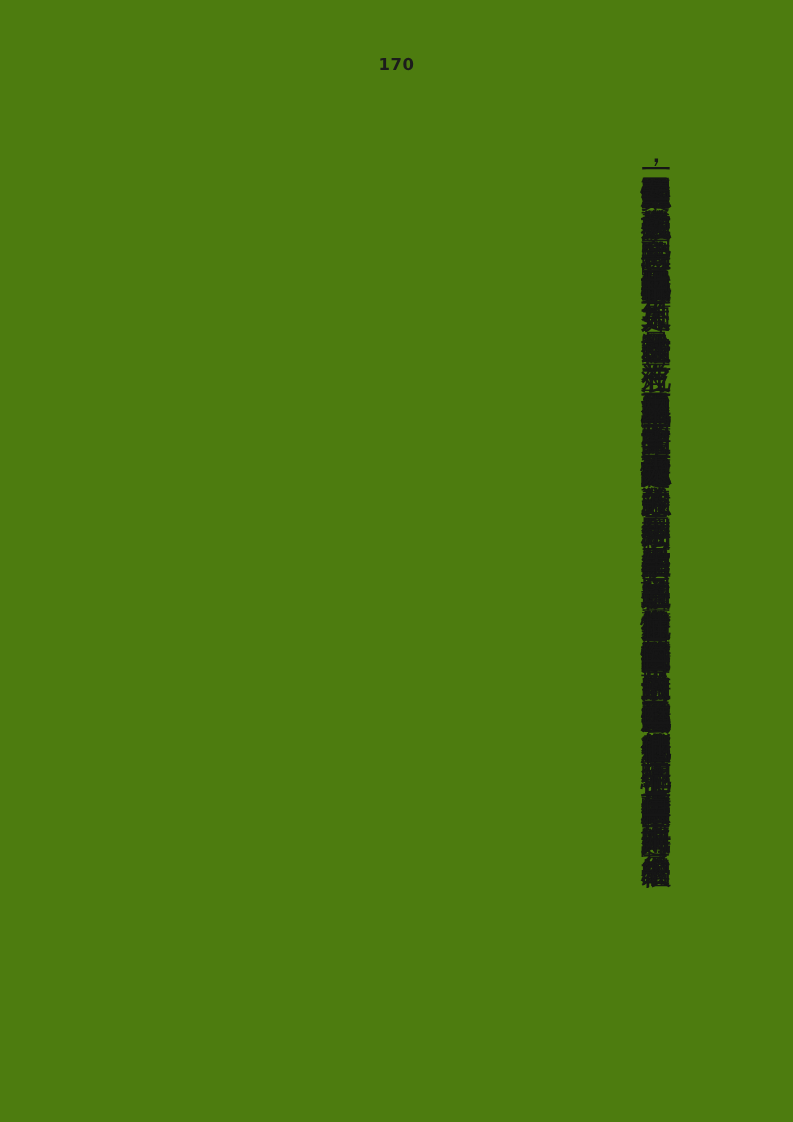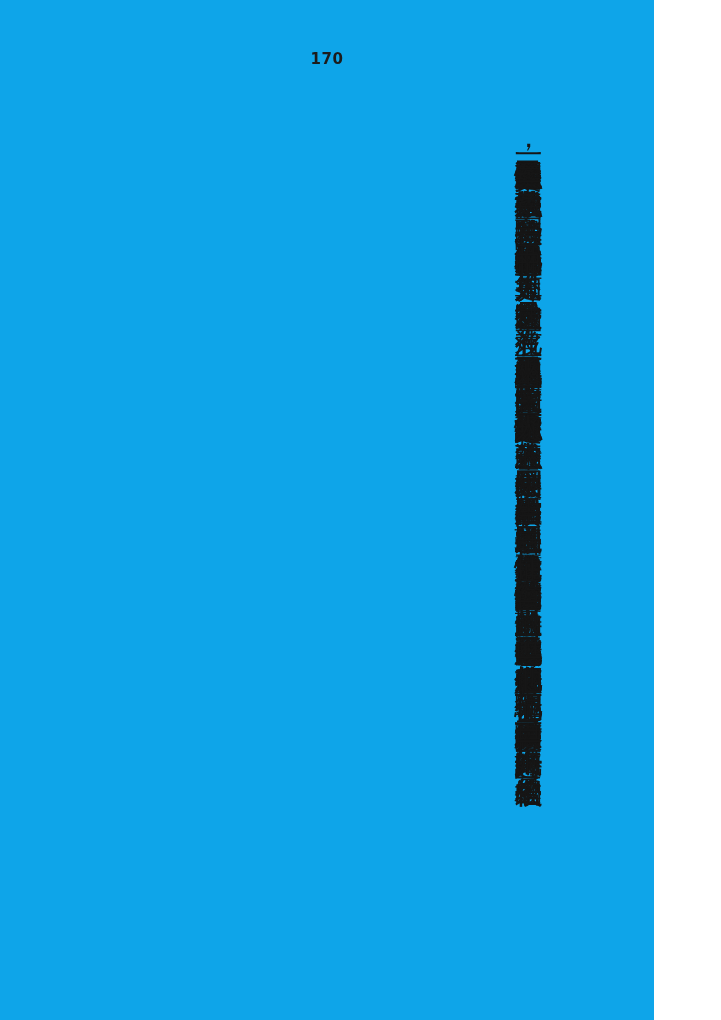--- a/index.html
+++ b/index.html
@@ -2,23 +2,23 @@
 <html><head>
 <meta charset="utf-8">
 <style>
   html, body {
     margin: 0;
     padding: 0;
     background: #ffffff;
   }
   .page {
     position: relative;
-    width: 654px;
+    width: 721px;
     height: 1020px;
-    background: #0ea5e9;
+    background: #4d7c0f;
     overflow: hidden;
     font-family: "Liberation Serif", "DejaVu Serif", serif;
   }
   .page-number {
     position: absolute;
     top: 50px;
     left: 0;
     right: 0;
     text-align: center;
     font-family: "DejaVu Sans", sans-serif;

